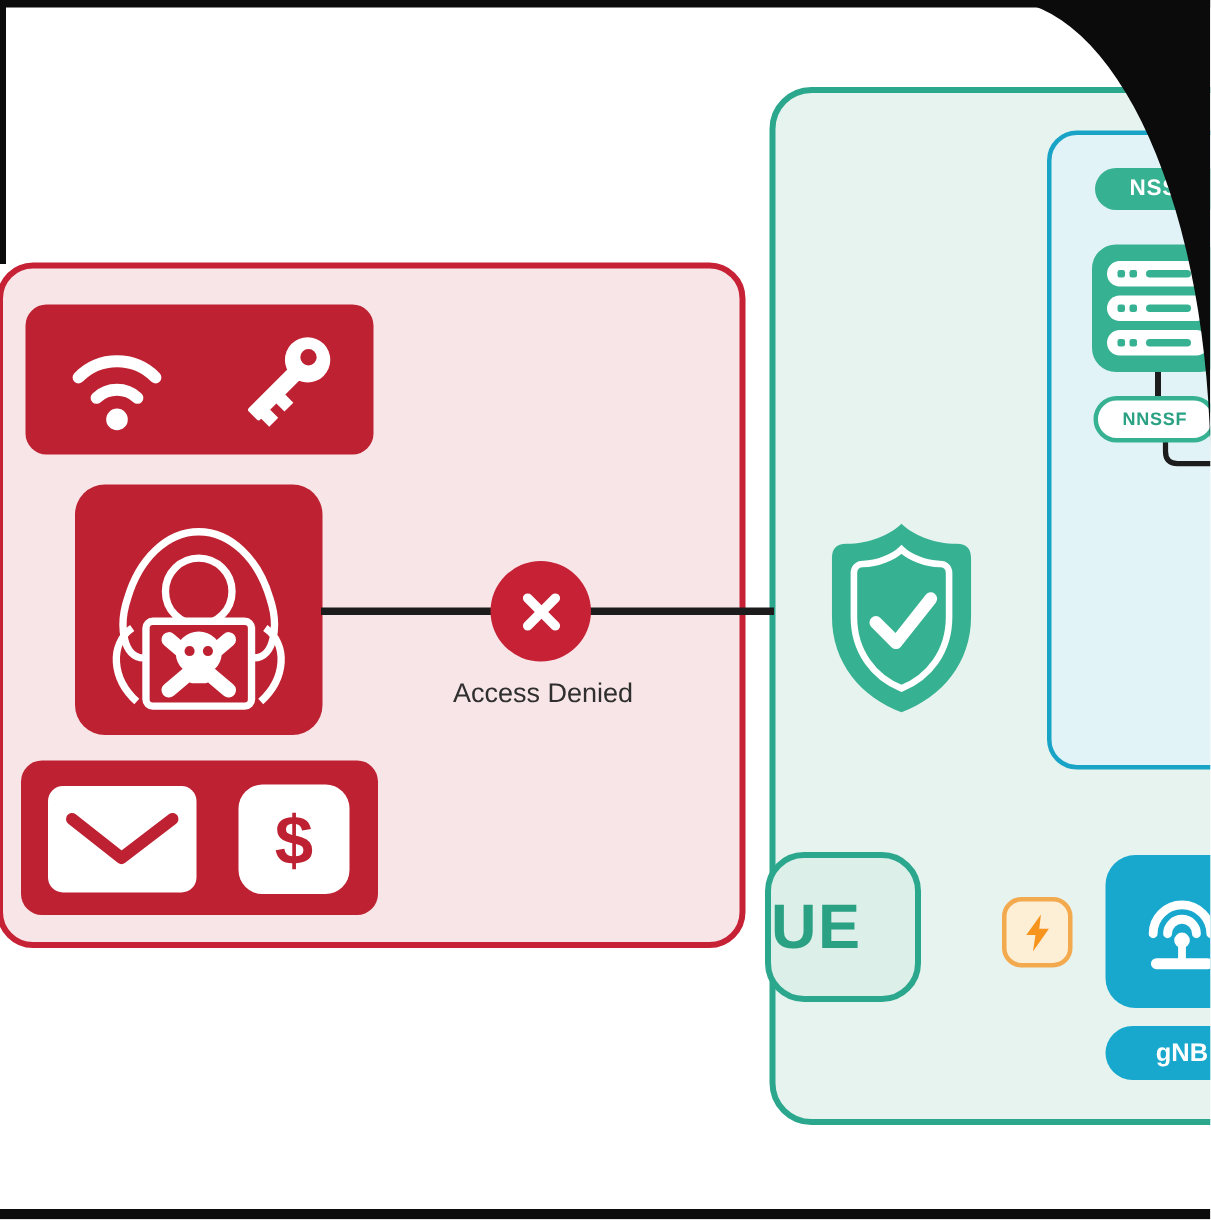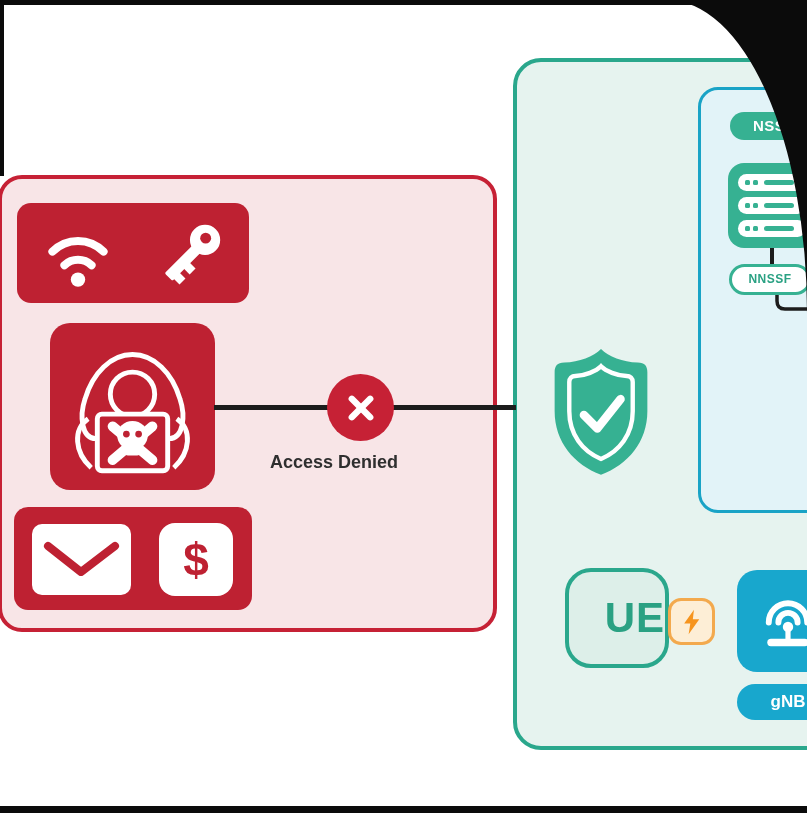--- a/index.html
+++ b/index.html
@@ -38,22 +38,22 @@
   }
 
   
   .deny-line { left:214px; top:405px; width:302px; height:5px; background:var(--line,#1c1c1c); z-index:4; }
   .x-circle {
     left:327px; top:374px; width:67px; height:67px; border-radius:50%;
     background:var(--red-border,#c62135); z-index:5;
     display:flex; align-items:center; justify-content:center;
   }
   .access-denied {
-    left:270px; top:452px; width:184px; text-align:left; z-index:5;
-    color:var(--text,#2f2f2f); font-size:18px; font-weight:bold;
+    left:270px; top:452px; width:184px; text-align:center; z-index:5;
+    color:var(--text,#2f2f2f); font-size:18px; font-weight:normal;
   }
 
   
   .teal-zone {
     left:513px; top:58px; width:360px; height:692px;
     background:var(--teal-zone-fill,#e6f3ef);
     border:4px solid var(--teal,#2aa78c); border-radius:28px;
   }
   .shield-wrap { left:540px; top:345px; width:122px; height:140px; }
 
@@ -83,23 +83,23 @@
   .conn-v { left:770px; top:247px; width:4px; height:18px; background:var(--line,#1c1c1c); z-index:5; }
   .nnssf-pill {
     left:729px; top:264px; width:82px; height:31px; border-radius:16px;
     background:#ffffff; border:3px solid var(--teal-icon,#36b192);
     color:var(--teal-label,#2aa183); font-size:12px; font-weight:bold;
     text-align:center; line-height:25px; letter-spacing:0.5px; z-index:6;
   }
   .elbow-svg { left:770px; top:294px; z-index:5; }
 
   .ue-tile {
-    left:565px; top:568px; width:104px; height:100px; border-radius:26px;
+    left:510px; top:568px; width:104px; height:100px; border-radius:26px;
     background:var(--ue-fill,#ddefe9); border:4px solid var(--teal,#2aa78c);
-    display:flex; align-items:center; justify-content:flex-end;
+    display:flex; align-items:center; justify-content:flex-start;
     color:var(--teal-label,#2aa183); font-size:42px; font-weight:bold; letter-spacing:1px;
   }
   .bolt-tile {
     left:668px; top:598px; width:47px; height:47px; border-radius:13px;
     background:var(--orange-fill,#fdeed6); border:3px solid var(--orange-border,#f3a94d);
     display:flex; align-items:center; justify-content:center;
   }
   .gnb-tile {
     left:737px; top:570px; width:102px; height:102px; border-radius:20px;
     background:var(--cyan-fill,#18a7cd);

